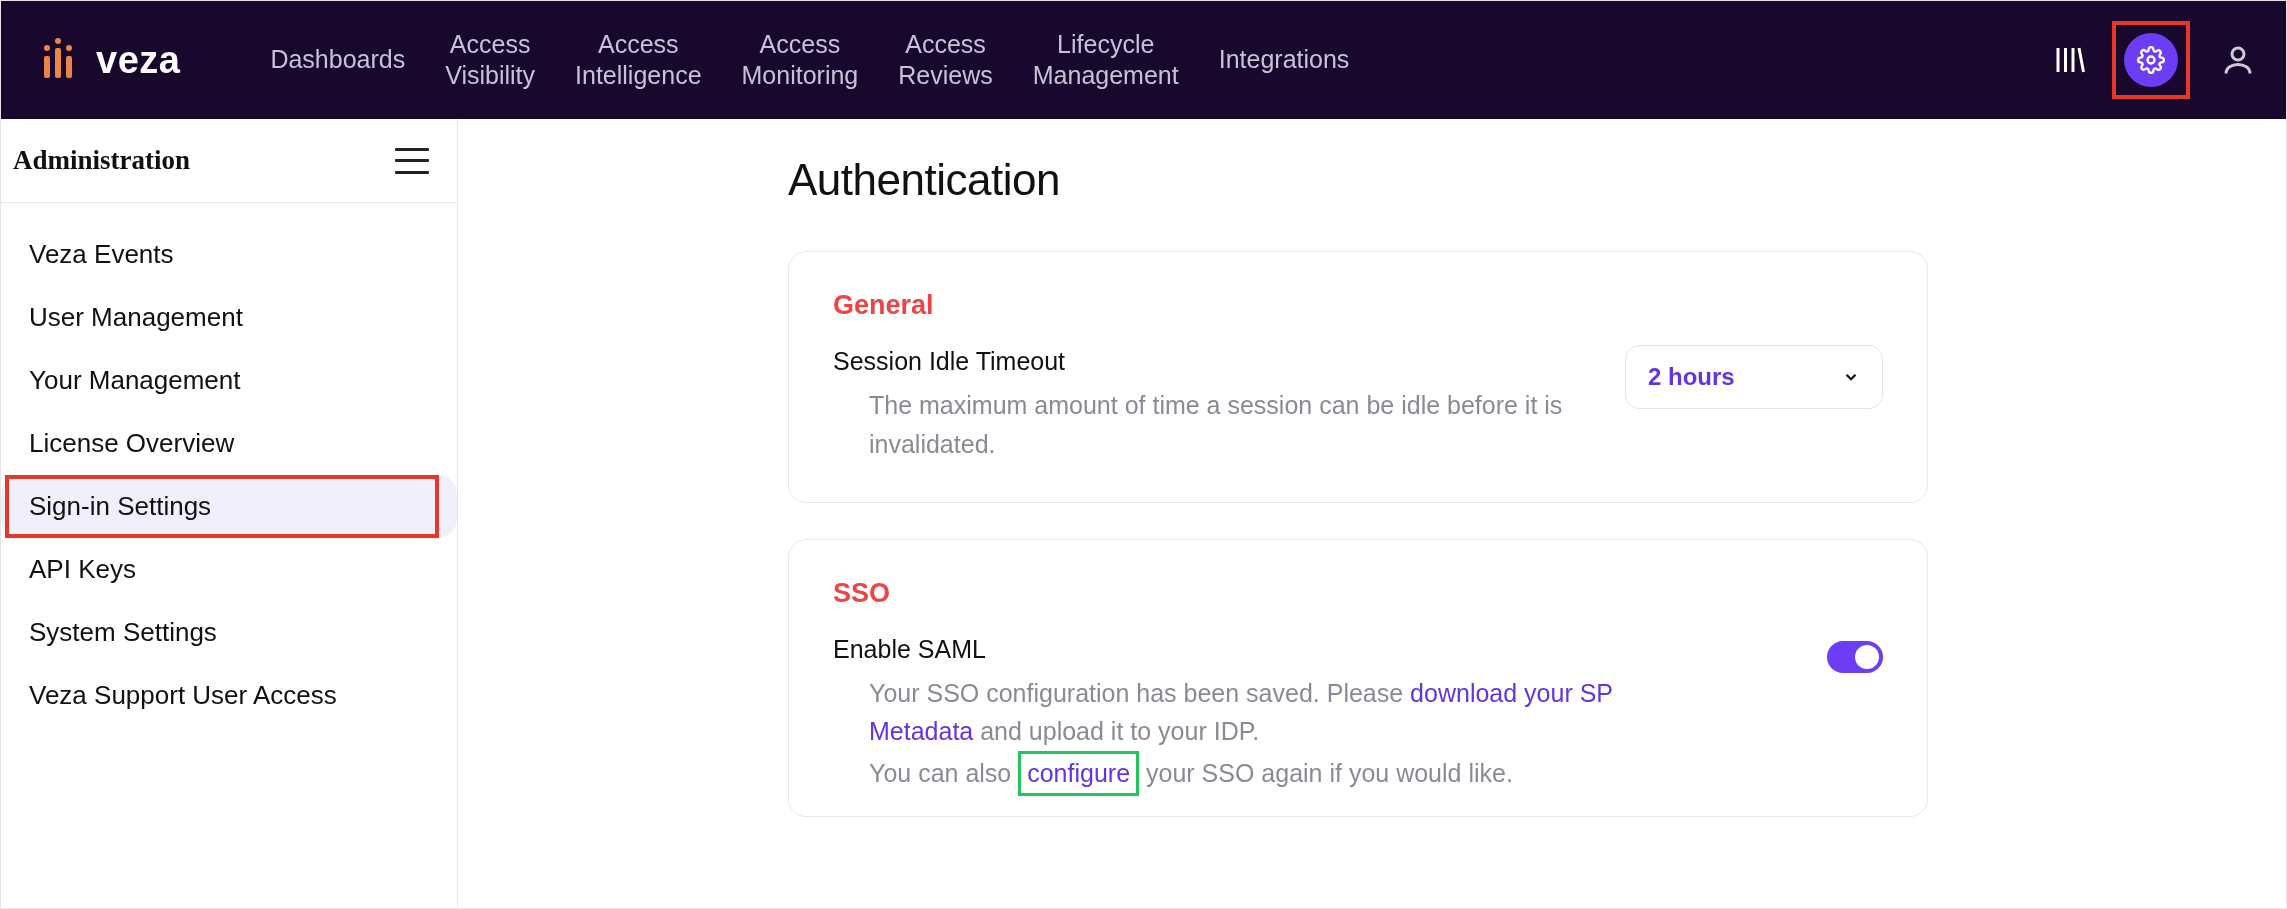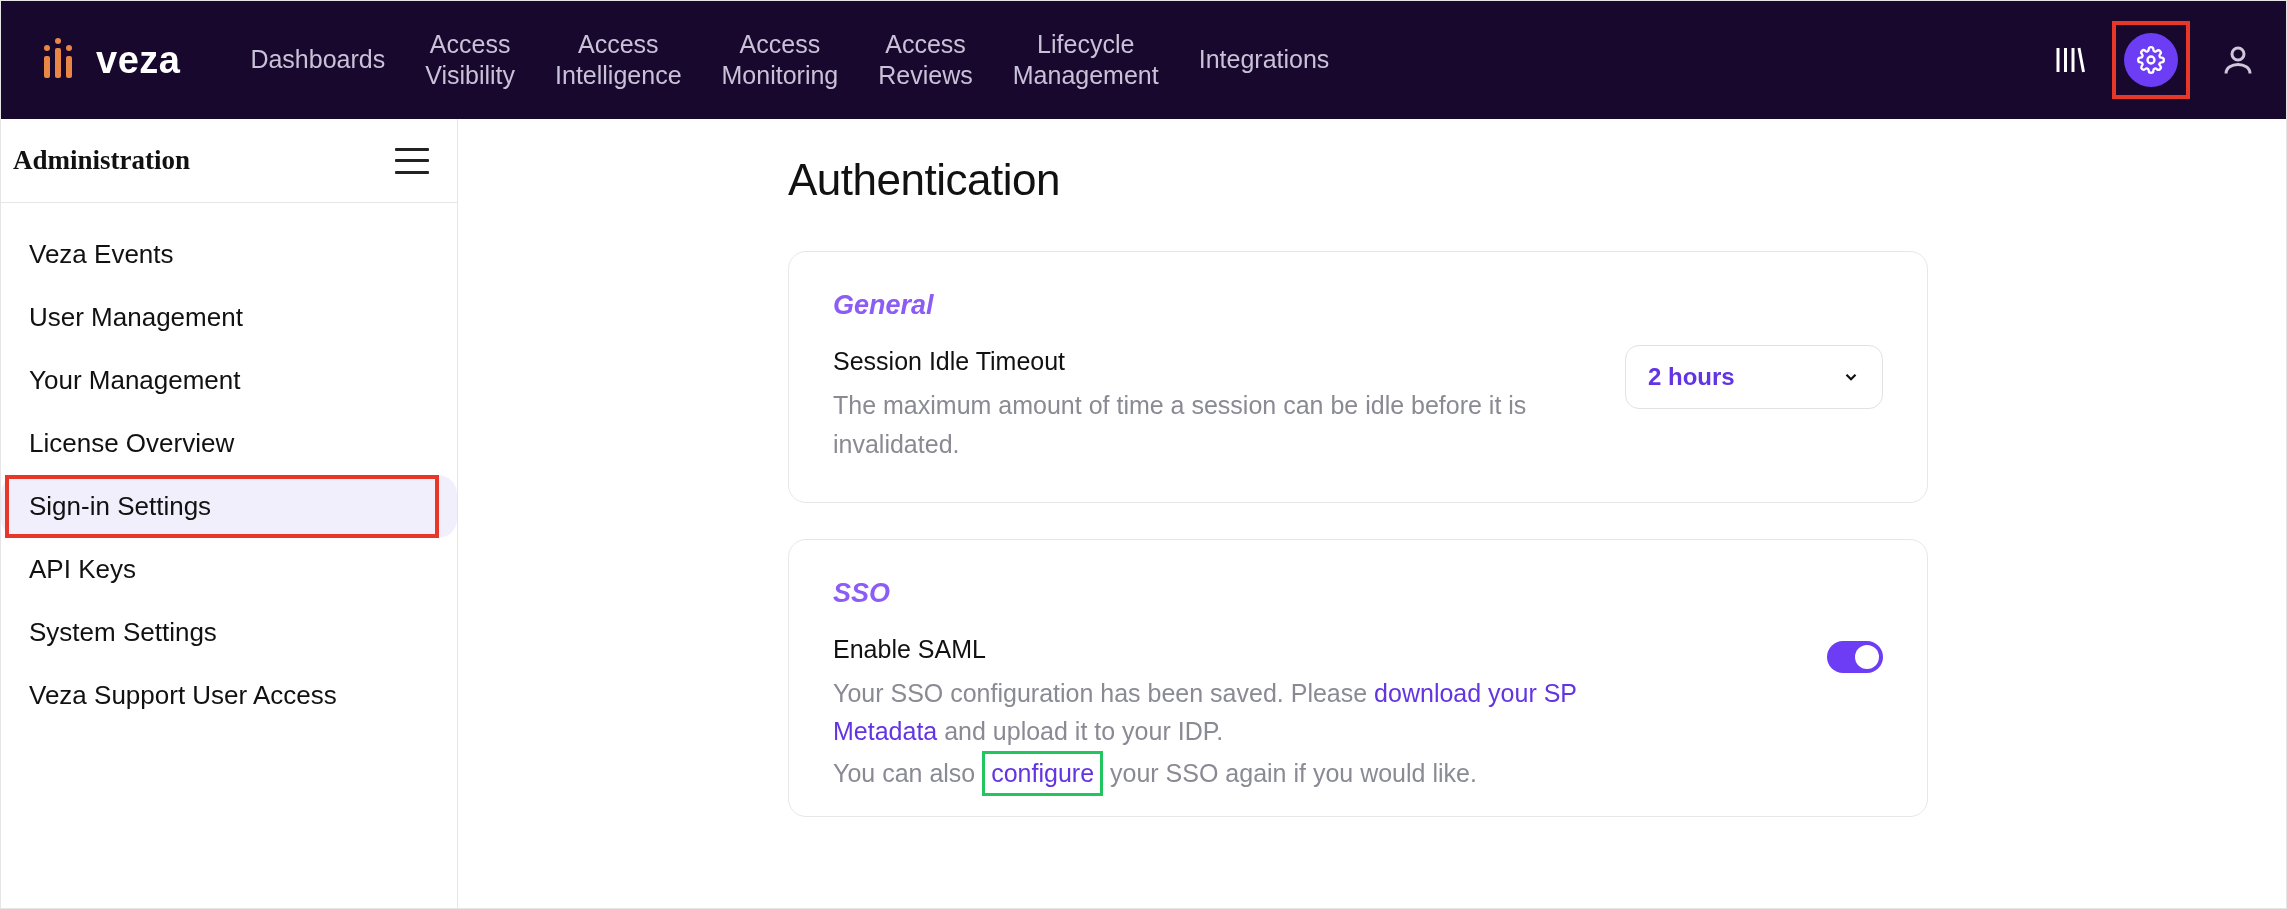--- a/index.html
+++ b/index.html
@@ -1,21 +1,21 @@
 <!DOCTYPE html>
 <html><head>
 <meta charset="utf-8">
 <style>
   * { box-sizing: border-box; margin: 0; padding: 0; }
   html, body { width: 100%; height: 100%; font-family: -apple-system, BlinkMacSystemFont, "Segoe UI", Helvetica, Arial, sans-serif; background: #fff; }
   .app { width: 2287px; height: 909px; display: flex; flex-direction: column; border: 1px solid #e5e5e5; overflow: hidden; position: relative; transform-origin: top left; }
 
   
   .topbar { height: 118px; background: #18082d; display: flex; align-items: center; padding: 0 30px 0 35px; flex-shrink: 0; color: #cfc8da; }
-  .logo-wrap { display: flex; align-items: center; gap: 16px; margin-right: 50px; }
+  .logo-wrap { display: flex; align-items: center; gap: 16px; margin-right: 70px; }
   .logo-mark { width: 44px; height: 44px; position: relative; }
   .logo-text { font-size: 38px; font-weight: 700; letter-spacing: 0.5px; color: #fff; }
   .nav-items { display: flex; align-items: center; gap: 0; flex: 1;}
   .nav-item { color: #c9c1d8; font-size: 25px; line-height: 1.25; text-align: center; padding: 8px 20px; white-space: pre-line; cursor: pointer; }
   .nav-item.single { white-space: nowrap; }
   .topbar-right { display: flex; align-items: center; gap: 24px; margin-left: auto; }
   .lib-icon { width: 36px; height: 36px; color: #fff; cursor: pointer; }
   .gear-wrap { position: relative; width: 78px; height: 78px; display: flex; align-items: center; justify-content: center; }
   .gear-circle { width: 54px; height: 54px; border-radius: 50%; background: #6d3df5; display: flex; align-items: center; justify-content: center; cursor: pointer; }
   .gear-highlight { position: absolute; inset: 0; border: 4px solid #e73728; pointer-events: none; }
@@ -30,25 +30,25 @@
   .hamburger span { display: block; height: 3px; background: #222; border-radius: 1px; }
   .sidebar-list { padding: 20px 0 0 0; }
   .sidebar-item { position: relative; padding: 16px 28px; font-size: 26px; color: #111; cursor: pointer; }
   .sidebar-item.active { background: #f2effd; border-radius: 19px; }
   .sidebar-item.active .active-highlight { position: absolute; left: 4px; right: 18px; top: 0; bottom: 0; border: 4px solid #e73728; pointer-events: none; }
 
   
   .main { flex: 1; padding: 36px 80px 40px 330px; overflow: auto; }
   .page-title { font-size: 44px; font-weight: 500; color: #111; margin-bottom: 46px; letter-spacing: -0.5px; }
   .card { width: 1140px; border: 1px solid #e7e7ea; border-radius: 18px; padding: 38px 44px 38px 44px; margin-bottom: 36px; }
-  .card-title { font-size: 27px; font-weight: 700; color: #8b5cf6; margin-bottom: 26px; font-style: italic; }
+  .card-title { font-size: 27px; font-weight: 700; color: #ef4444; margin-bottom: 26px; }
   .setting-row { display: flex; justify-content: space-between; align-items: flex-start; gap: 40px; }
   .setting-text { flex: 1; }
   .setting-label { font-size: 25px; color: #111; margin-bottom: 10px; }
-  .setting-desc { font-size: 25px; color: #8a8a94; line-height: 1.55; max-width: 760px; }
+  .setting-desc { font-size: 25px; color: #8a8a94; line-height: 1.55; max-width: 760px; margin-left: 36px; }
   .setting-desc a, .link { color: #6335e2; text-decoration: none; cursor: pointer; }
   .select { width: 258px; height: 64px; border: 1px solid #e2e2e6; border-radius: 14px; display: flex; align-items: center; justify-content: space-between; padding: 0 22px 0 22px; cursor: pointer; flex-shrink: 0; margin-top: -2px;}
   .select-value { color: #6335e2; font-size: 24px; font-weight: 600; }
   .chevron { width: 18px; height: 18px; color: #111; }
   .toggle { width: 56px; height: 32px; border-radius: 16px; background: #6d3df5; position: relative; cursor: pointer; flex-shrink: 0; margin-top: 6px; }
   .toggle::after { content: ""; position: absolute; right: 4px; top: 4px; width: 24px; height: 24px; background: #fff; border-radius: 50%; }
   .configure-box { border: 3px solid #22c55e; padding: 0 6px; display: inline-block; }
 
   svg { display: block; }
 </style>

